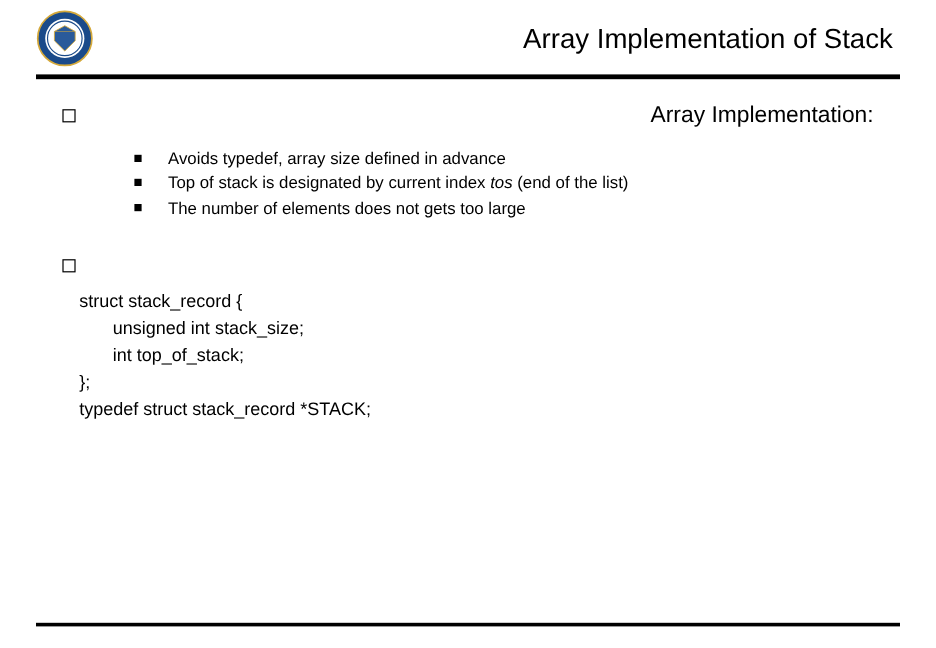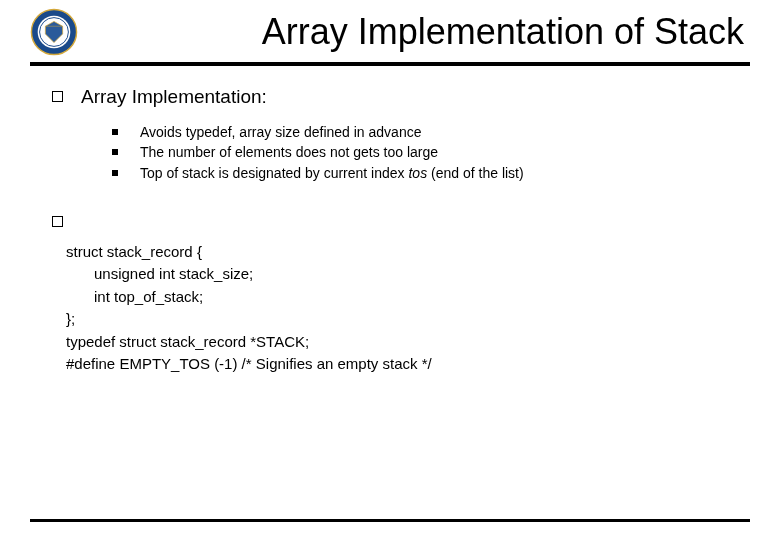--- a/index.html
+++ b/index.html
@@ -18,37 +18,38 @@
     padding: 8px 30px 0 30px;
   }
   .logo {
     width: 48px;
     height: 48px;
     flex-shrink: 0;
   }
   .title {
     flex: 1;
     text-align: right;
-    font-size: 36px;
+    font-size: 23px;
     font-weight: 400;
     padding-right: 6px;
   }
   .top-rule {
     height: 4px;
     background: #000;
     margin: 6px 30px 0 30px;
   }
   .content {
     padding: 20px 52px 0 52px;
   }
   .h2row {
     display: flex;
     align-items: flex-start;
     margin-bottom: 14px;
     font-size: 19px;
+    justify-content: space-between;
   }
   .box {
     display: inline-block;
     width: 11px;
     height: 11px;
     border: 1.5px solid #000;
     margin-right: 18px;
     margin-top: 5px;
   }
   .sublist {
@@ -118,38 +119,37 @@
     <span>Array Implementation:</span>
   </div>
 
   <div class="sublist">
     <div class="subrow">
       <span class="sq"></span>
       <span class="subtext">Avoids typedef, array size defined in advance</span>
     </div>
     <div class="subrow">
       <span class="sq"></span>
-      <span class="subtext">The number of elements does not gets too large</span>
+      <span class="subtext"><span>Top of stack is designated by current index </span><em>tos</em><span> (end of the list)</span></span>
     </div>
     <div class="subrow">
       <span class="sq"></span>
-      <span class="subtext"><span>Top of stack is designated by current index </span><em>tos</em><span> (end of the list)</span></span>
+      <span class="subtext">The number of elements does not gets too large</span>
     </div>
   </div>
 
   <div class="h2row">
     <span class="box"></span>
   </div>
 
   <div class="codeblock">
     <div>struct stack_record {</div>
     <div class="indent">unsigned int stack_size;</div>
     <div class="indent">int top_of_stack;</div>
     <div>};</div>
     <div>typedef struct stack_record *STACK;</div>
-    <div>#define EMPTY_TOS (-1)  /* Signifies an empty stack */</div>
   </div>
 
 </div>
 
 <div class="footer">
   <div class="bottom-rule"></div>
 </div>
 
 </body></html>

